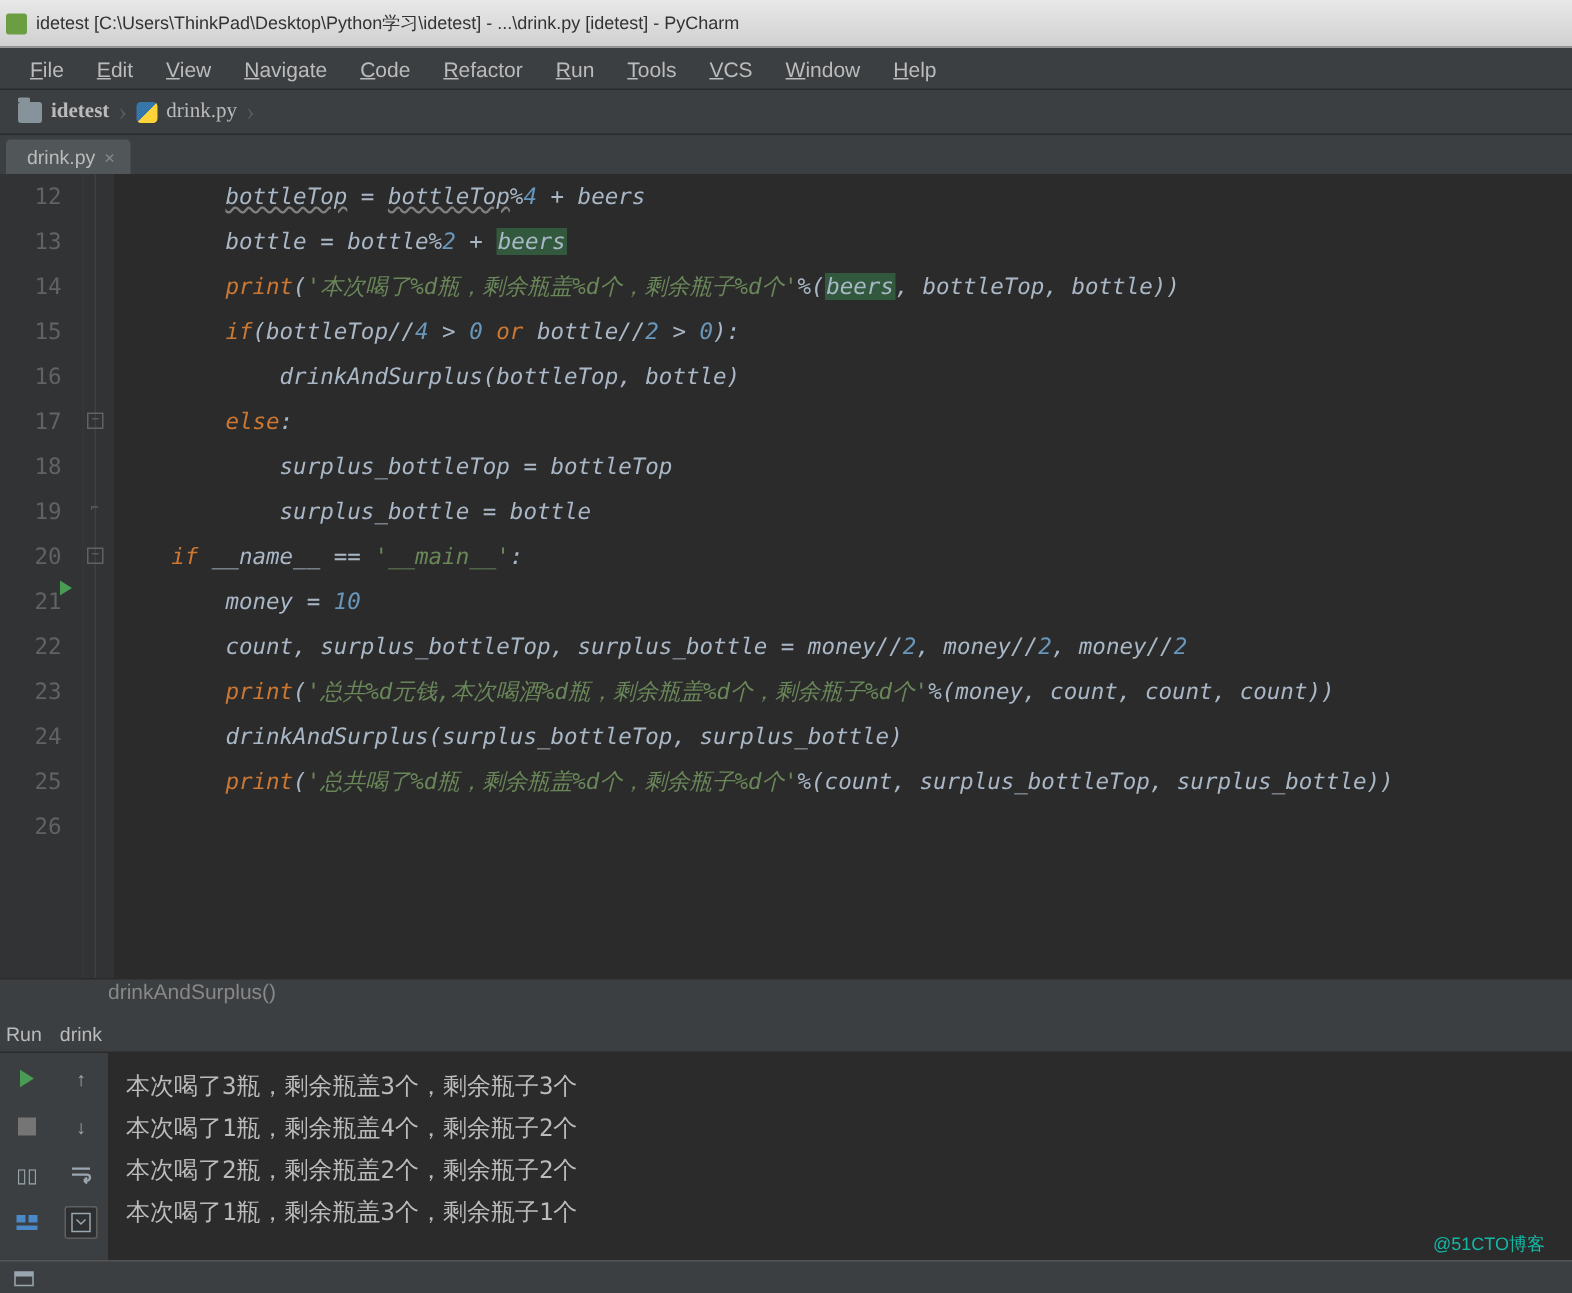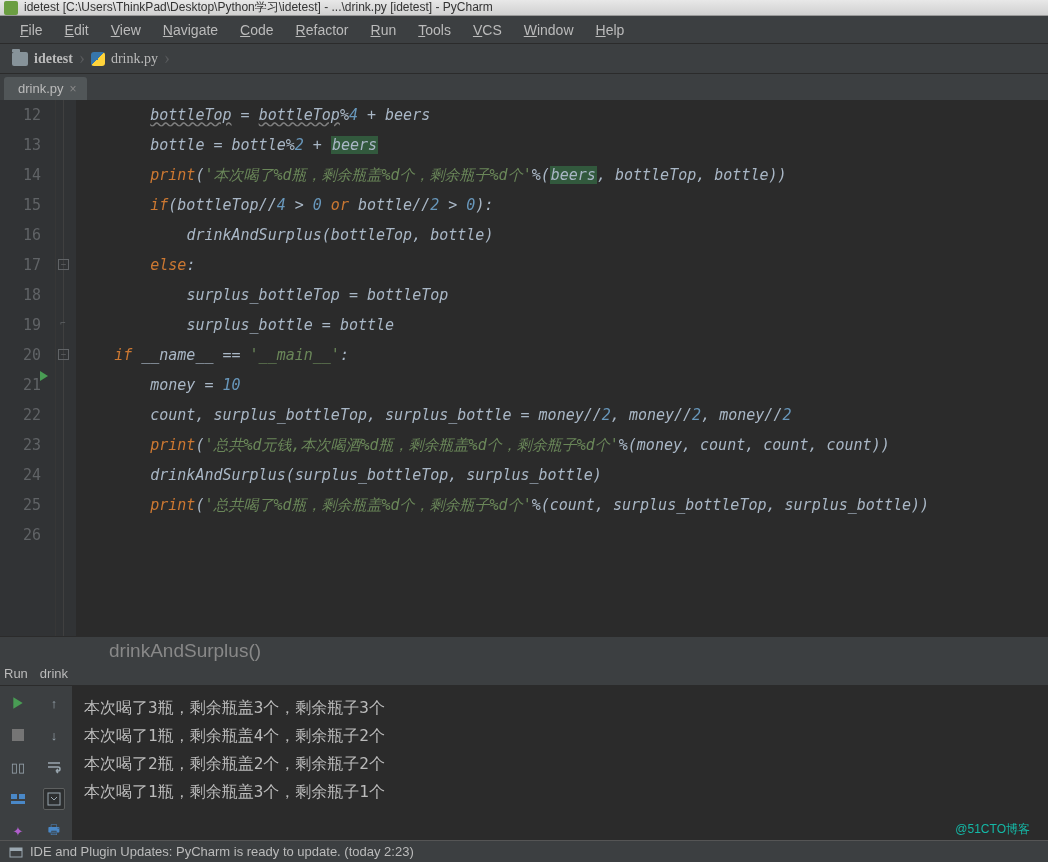--- a/index.html
+++ b/index.html
@@ -7,21 +7,21 @@
   width: 1048px;
   height: 862px;
   font-family: "Segoe UI", Arial, sans-serif;
   font-size: 13px;
   background: #3c3f41;
   color: #bbbbbb;
   overflow: hidden;
   position: relative;
 }
 .titlebar {
-  height: 16px;
+  height: 32px;
   background: linear-gradient(#e8e8e8, #d0d0d0);
   color: #333;
   display: flex;
   align-items: center;
   padding-left: 4px;
   font-size: 12px;
   border-bottom: 1px solid #999;
 }
 .titlebar-icon {
   width: 14px; height: 14px;
@@ -155,24 +155,24 @@
 .kw { color: #cc7832; }
 .num { color: #6897bb; }
 .str { color: #6a8759; }
 .op { color: #a9b7c6; }
 .hl2 { background: #32593d; padding: 0 1px; }
 .under { text-decoration: underline wavy #808080; }
 .breadcrumb-bottom {
   height: 26px;
   background: #3c3f41;
   color: #888;
-  padding-left: 109px;
-  display: flex;
-  align-items: flex-end;
-  font-size: 19px;
+  padding-left: 72px;
+  display: flex;
+  align-items: flex-start;
+  font-size: 14px;
   border-top: 1px solid #2b2b2b;
 }
 .run-header {
   height: 24px;
   background: #3c3f41;
   display: flex;
   align-items: center;
   padding-left: 4px;
   gap: 6px;
   font-size: 13px;
@@ -368,16 +368,15 @@
       <div>&nbsp;</div>
       <div>Process finished with exit code 0</div>
     </div>
 </div>
 
 <div class="statusbar">
   <svg width="16" height="16" viewBox="0 0 16 16" style="margin-right:6px">
       <rect x="2" y="4" width="12" height="9" fill="none" stroke="#9aa7b0" stroke-width="1"></rect>
       <rect x="2" y="4" width="12" height="3" fill="#9aa7b0"></rect>
     </svg>
-  <span>IDE and Plugin Updates: PyCharm is ready to update. (today 2:23)</span>
 </div>
 
 <div class="watermark">@51CTO博客</div>
 
 </body></html>

